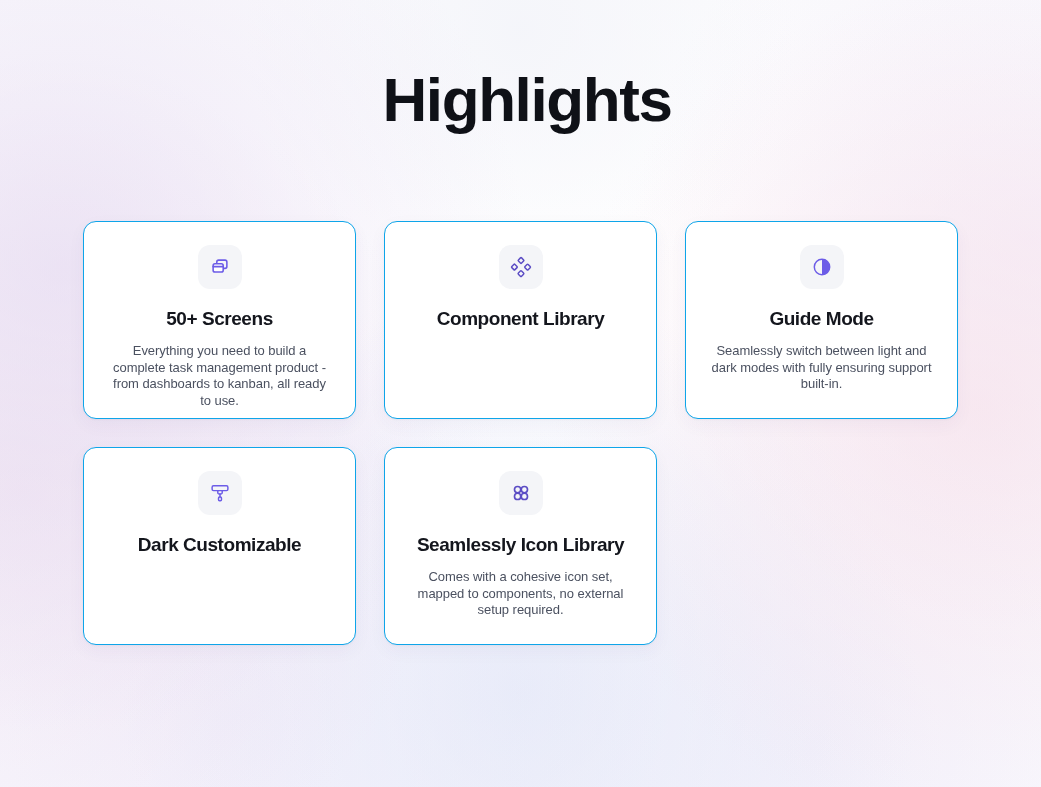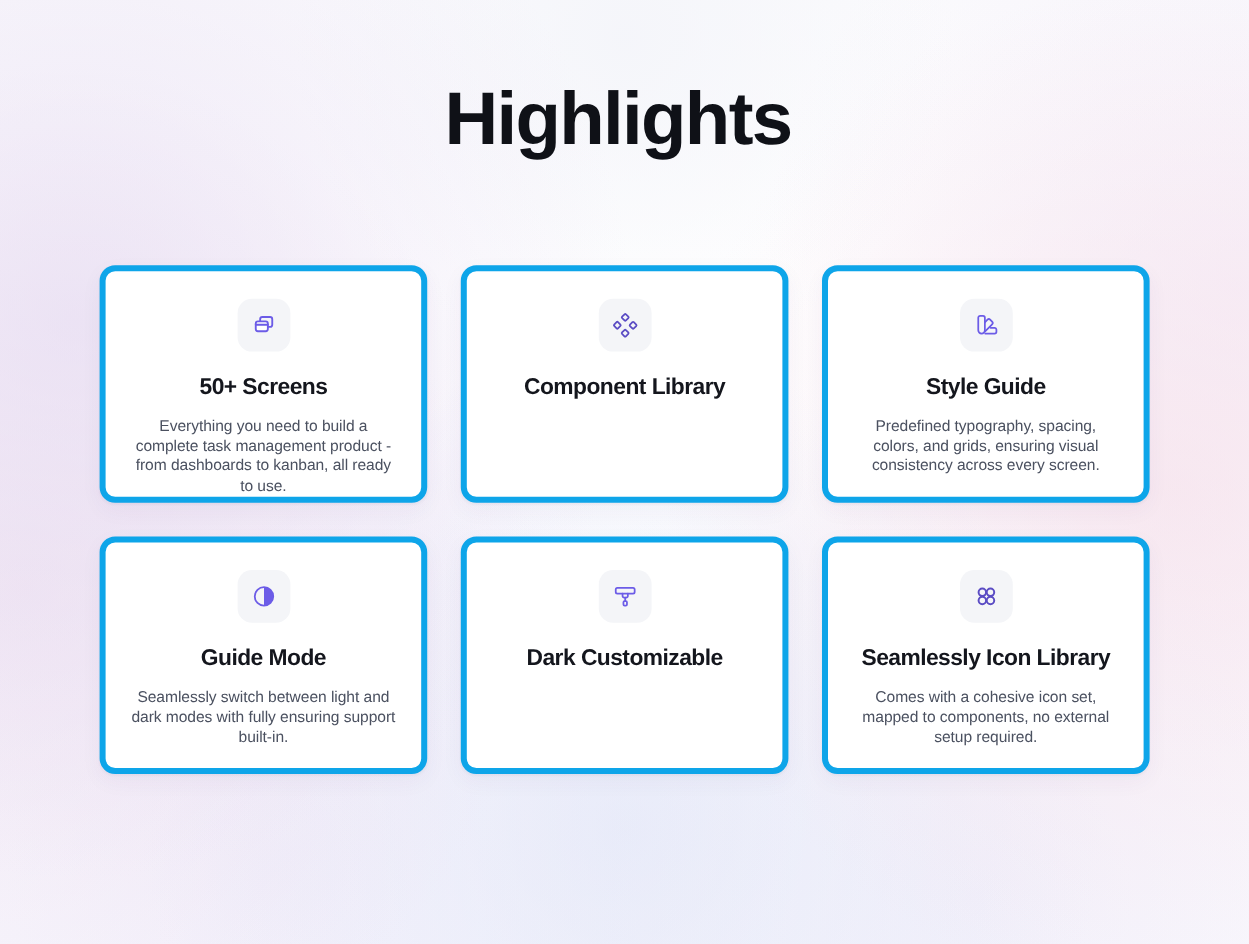--- a/index.html
+++ b/index.html
@@ -36,21 +36,21 @@
   .page {
     position: relative;
     width: 1041px;
     height: 787px;
   }
 
   
   .page-title {
     position: absolute;
     top: 63px;
-    left: 0;
+    left: 12px;
     width: 1030px;
     text-align: center;
     font-size: 62px;
     line-height: 74px;
     font-weight: 700;
     letter-spacing: -1.4px;
     color: #0f1117;
   }
 
   
@@ -61,21 +61,21 @@
     width: 875px;
     display: grid;
     grid-template-columns: repeat(3, 273px);
     grid-template-rows: repeat(2, 198px);
     column-gap: 28px;
     row-gap: 28px;
   }
 
   .card {
     background: #ffffff;
-    border: 5px solid #0ea5e9;
+    border: 1px solid #0ea5e9;
     border-radius: 13px;
     box-shadow: 0 1px 2px rgba(28,27,58,0.035),
                 0 6px 18px rgba(60,55,110,0.045);
     display: flex;
     flex-direction: column;
     align-items: center;
     padding-top: 23px;
   }
 
   .icon-tile {
@@ -143,31 +143,20 @@
         <svg viewBox="0 0 24 24" fill="none" stroke="#5b4cc4" stroke-width="1.6" stroke-linejoin="round">
           <rect x="9.6" y="2.4" width="4.9" height="4.9" rx="0.9" transform="rotate(45 12 4.85)"></rect>
           <rect x="2.4" y="9.6" width="4.9" height="4.9" rx="0.9" transform="rotate(45 4.85 12)"></rect>
           <rect x="16.8" y="9.6" width="4.9" height="4.9" rx="0.9" transform="rotate(45 19.15 12)"></rect>
           <rect x="9.6" y="16.8" width="4.9" height="4.9" rx="0.9" transform="rotate(45 12 19.15)"></rect>
         </svg>
       </div>
       <div class="card-title">Component Library</div>
     </div>
 
-    <div class="card">
-      <div class="icon-tile">
-        <svg viewBox="0 0 24 24" fill="none" stroke="#6c5ce7" stroke-width="1.6" stroke-linecap="round" stroke-linejoin="round">
-          <path d="M4.6 5.2a1.7 1.7 0 0 1 1.7-1.7h2.6a1.7 1.7 0 0 1 1.7 1.7v11.4a3 3 0 0 1-6 0Z"></path>
-          <path d="M10.6 9.4 13 7a1.7 1.7 0 0 1 2.4 0l1.8 1.8a1.7 1.7 0 0 1 0 2.4l-6.6 6.6"></path>
-          <path d="M10.9 19.6h8.5a1.7 1.7 0 0 0 1.7-1.7v-1.8a1.7 1.7 0 0 0-1.7-1.7h-3.6"></path>
-        </svg>
-      </div>
-      <div class="card-title">Style Guide</div>
-      <div class="card-desc">Predefined typography, spacing, colors, and grids, ensuring visual consistency across every screen.</div>
-    </div>
 
     <div class="card">
       <div class="icon-tile">
         <svg viewBox="0 0 24 24" fill="none" stroke="#6c5ce7" stroke-width="1.6" stroke-linecap="round" stroke-linejoin="round">
           <circle cx="12" cy="12" r="8.4"></circle>
           <path d="M12 3.6a8.4 8.4 0 0 1 0 16.8Z" fill="#6c5ce7" stroke="none"></path>
         </svg>
       </div>
       <div class="card-title">Guide Mode</div>
       <div class="card-desc">Seamlessly switch between light and dark modes with fully ensuring support built-in.</div>

